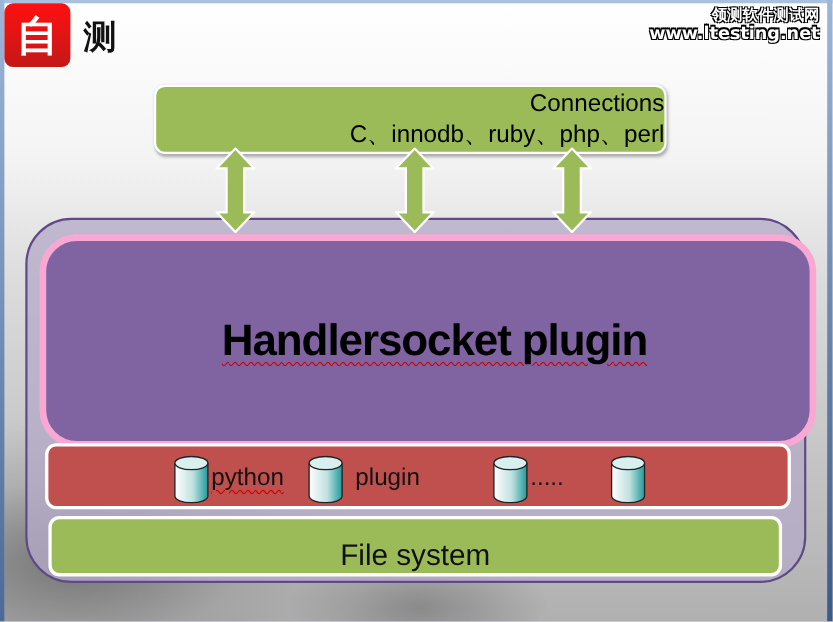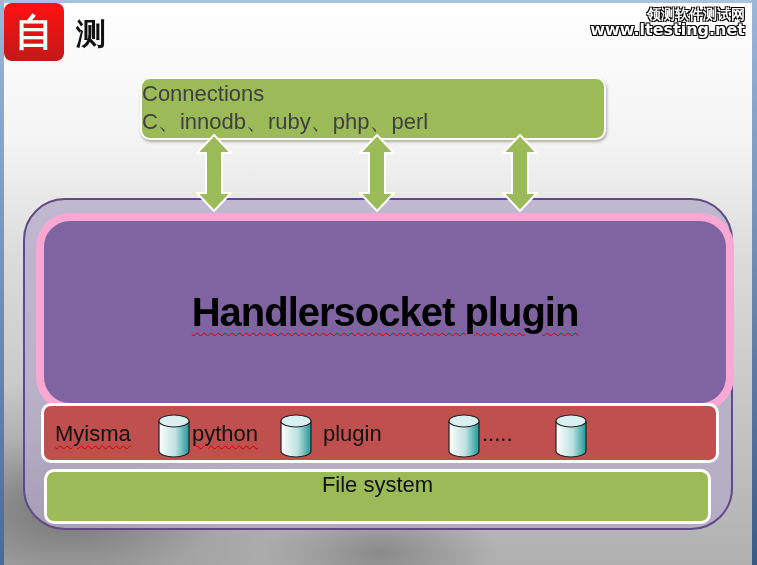--- a/index.html
+++ b/index.html
@@ -29,51 +29,51 @@
   .watermark { position: absolute; right: 12px; top: 6px; text-align: right; color: #fff;
     font-weight: bold; font-family: "DejaVu Sans", sans-serif;
     text-shadow: -1px -1px 0 #000, 1px -1px 0 #000, -1px 1px 0 #000, 1px 1px 0 #000; line-height: 16px; }
   .watermark .cn { font-size: 14px; letter-spacing: 0; }
   .watermark .url { font-size: 16px; }
 
   .connections {
     position: absolute; left: 140px; top: 77px; width: 462px; height: 59px;
     background: #9bbb59; border: 2px solid #fff; border-radius: 10px;
     box-shadow: 1px 2px 3px rgba(0,0,0,0.3);
-    text-align: left; color: #404040; font-size: 22px; line-height: 28px;
+    text-align: right; color: #000000; font-size: 22px; line-height: 28px;
   }
   .connections .l1 { padding-top: 1px; }
 
   .arrow { position: absolute; top: 134px; width: 36px; height: 78px; }
 
   .outer {
     position: absolute; left: 23px; top: 198px; width: 706px; height: 328px;
     background: rgba(180,170,200,0.78); border: 2px solid #5f4a86; border-radius: 42px;
   }
   .plugin {
     position: absolute; left: 36px; top: 213px; width: 682px; height: 182px;
-    background: #8064a2; border: 8px solid #f9a8d4; border-radius: 34px;
-    display: flex; align-items: center; justify-content: center;
+    background: #8064a2; border: 6px solid #f9a8d4; border-radius: 34px;
+    display: flex; align-items: center; justify-content: center; padding-left: 12px;
   }
   .plugin span { font-size: 40px; font-weight: bold; color: #000; letter-spacing: -1px;
     text-decoration: underline wavy #d00000; text-decoration-thickness: 1px; text-underline-offset: 6px; }
 
   .engines {
     position: absolute; left: 41px; top: 403px; width: 672px; height: 54px;
     background: #c0504d; border: 3px solid #fff; border-radius: 10px;
   }
   .eng-label { position: absolute; top: 15px; font-size: 22px; color: #111; }
   .wavy { text-decoration: underline wavy #d00000; text-decoration-thickness: 1px; text-underline-offset: 4px; }
   .cyl { position: absolute; top: 8px; width: 32px; height: 44px; }
 
   .filesystem {
     position: absolute; left: 44px; top: 469px; width: 661px; height: 49px;
     background: #9bbb59; border: 3px solid #fff; border-radius: 10px;
-    display: flex; align-items: flex-start; justify-content: center;
-    font-size: 22px; color: #111;
+    display: flex; align-items: flex-end; justify-content: center;
+    font-size: 27px; color: #111;
   }
 </style>
 </head>
 <body>
 
 <div class="frame-top"></div>
 <div class="frame-left"></div>
 <div class="frame-right"></div>
 <div class="ink"></div>
 <div class="ink2"></div>
@@ -101,21 +101,20 @@
 </svg>
 <svg class="arrow" style="left:502px" viewBox="0 0 36 78">
   <polygon points="18,1 35,19 26,19 26,59 35,59 18,77 1,59 10,59 10,19 1,19" fill="#9bbb59" stroke="#fff" stroke-width="2"></polygon>
 </svg>
 
 <div class="plugin">
   <span>Handlersocket plugin</span>
 </div>
 
 <div class="engines">
-  <span class="eng-label wavy" style="left:11px">Myisma</span>
   <svg class="cyl" style="left:114px" viewBox="0 0 32 44">
     <defs>
         <linearGradient id="cg" x1="0" x2="1">
           <stop offset="0" stop-color="#ffffff"></stop>
           <stop offset="0.55" stop-color="#bfe0e0"></stop>
           <stop offset="1" stop-color="#1f9a9a"></stop>
         </linearGradient>
       </defs>
     <path d="M1,7 L1,37 A15,6 0 0 0 31,37 L31,7" fill="url(#cg)" stroke="#222" stroke-width="1.2"></path>
     <ellipse cx="16" cy="7" rx="15" ry="6" fill="#d8f0f0" stroke="#222" stroke-width="1.2"></ellipse>

